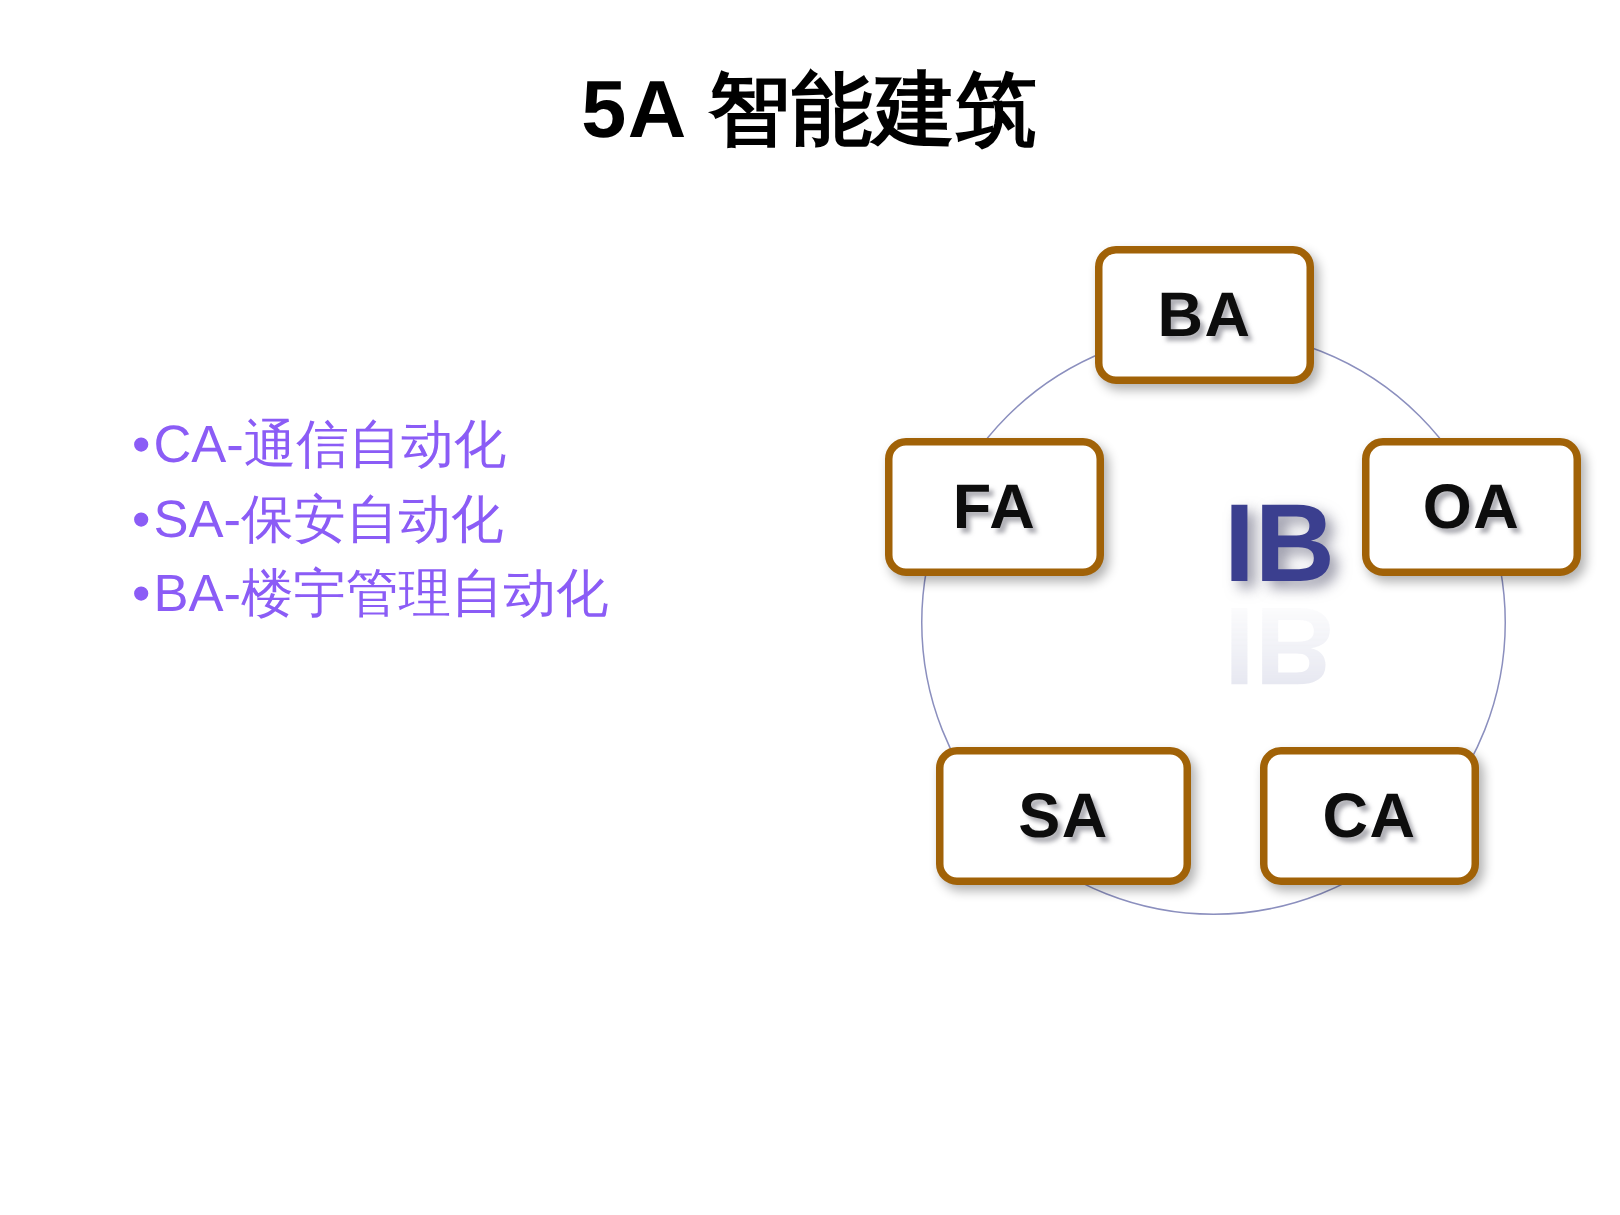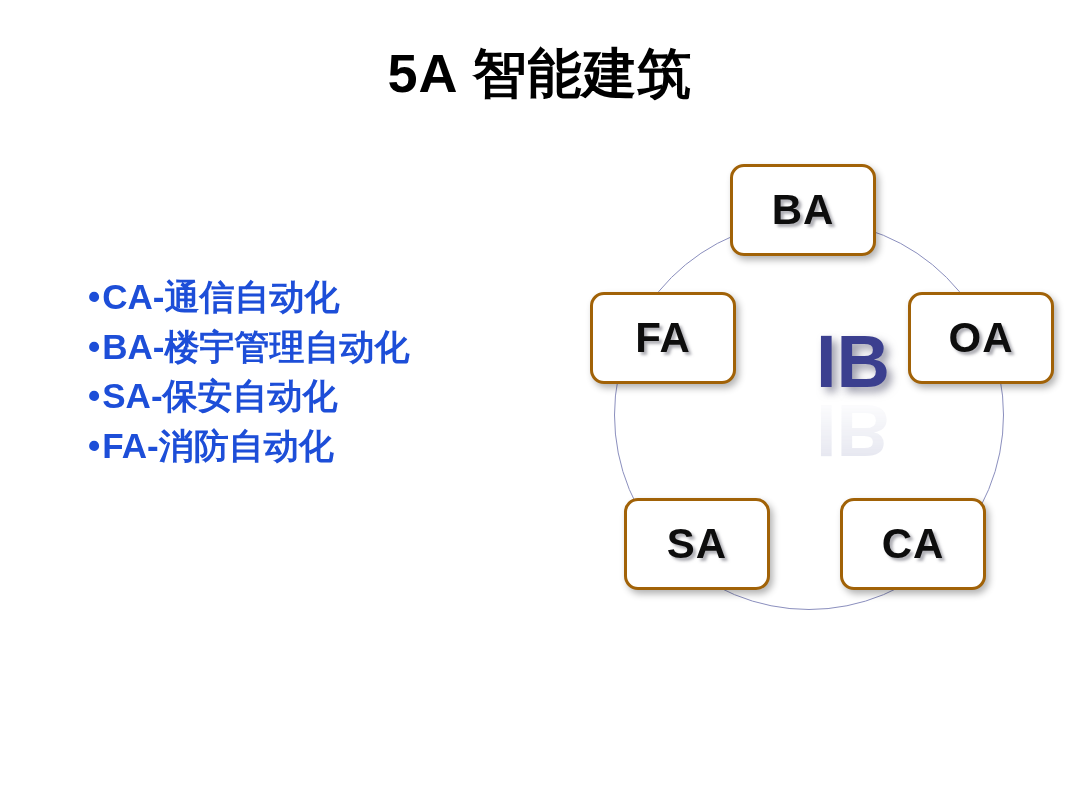--- a/index.html
+++ b/index.html
@@ -31,24 +31,23 @@
 
   
   #bullet-list {
     position: absolute;
     top: 272px;
     left: 88px;
     width: 430px;
   }
   .bullet-item {
     font-size: 35px;
-    color: #1d4ed8;
+    color: #8b5cf6;
     line-height: 1.42;
     white-space: nowrap;
-    font-weight: bold;
   }
   .bullet-dot {
     display: inline-block;
     margin-right: 2px;
   }
 
   
   #diagram {
     position: absolute;
     left: 540px;
@@ -63,41 +62,41 @@
     width: 390px;
     height: 390px;
     border: 1.5px solid #8b8fbe;
     border-radius: 50%;
     box-sizing: border-box;
   }
 
   .node {
     position: absolute;
     background: #ffffff;
-    border: 3px solid #a16207;
+    border: 5px solid #a16207;
     border-radius: 14px;
     box-shadow: 3px 4px 7px rgba(0,0,0,0.30);
     display: flex;
     align-items: center;
     justify-content: center;
     box-sizing: border-box;
   }
   .node-label {
     font-size: 42px;
     font-weight: bold;
     color: #0d0d0d;
     text-shadow: 3px 3px 3px rgba(110,110,120,0.55);
     letter-spacing: 1px;
   }
 
   
   #node-ba { left: 190px; top: 24px;  width: 146px; height: 92px; }
   #node-oa { left: 368px; top: 152px; width: 146px; height: 92px; }
   #node-ca { left: 300px; top: 358px; width: 146px; height: 92px; }
-  #node-sa { left: 84px;  top: 358px; width: 146px; height: 92px; }
+  #node-sa { left: 84px;  top: 358px; width: 170px; height: 92px; }
   #node-fa { left: 16px;  top: 152px; width: 146px; height: 92px; margin-left: 34px; }
 
   
   #center-ib {
     position: absolute;
     left: 190px;
     top: 185px;
     width: 160px;
     height: 190px;
     text-align: right;
@@ -124,27 +123,24 @@
 </head>
 <body>
 
 <div id="slide-title">5A 智能建筑</div>
 
 <div id="bullet-list">
   <div class="bullet-item">
     <span class="bullet-dot">•</span><span>CA-通信自动化</span>
   </div>
   <div class="bullet-item">
-    <span class="bullet-dot">•</span><span>BA-楼宇管理自动化</span>
-  </div>
-  <div class="bullet-item">
     <span class="bullet-dot">•</span><span>SA-保安自动化</span>
   </div>
   <div class="bullet-item">
-    <span class="bullet-dot">•</span><span>FA-消防自动化</span>
+    <span class="bullet-dot">•</span><span>BA-楼宇管理自动化</span>
   </div>
 </div>
 
 <div id="diagram">
   <div id="diagram-ring"></div>
 
   <div class="node" id="node-ba">
     <span class="node-label">BA</span>
   </div>
   <div class="node" id="node-ca">

